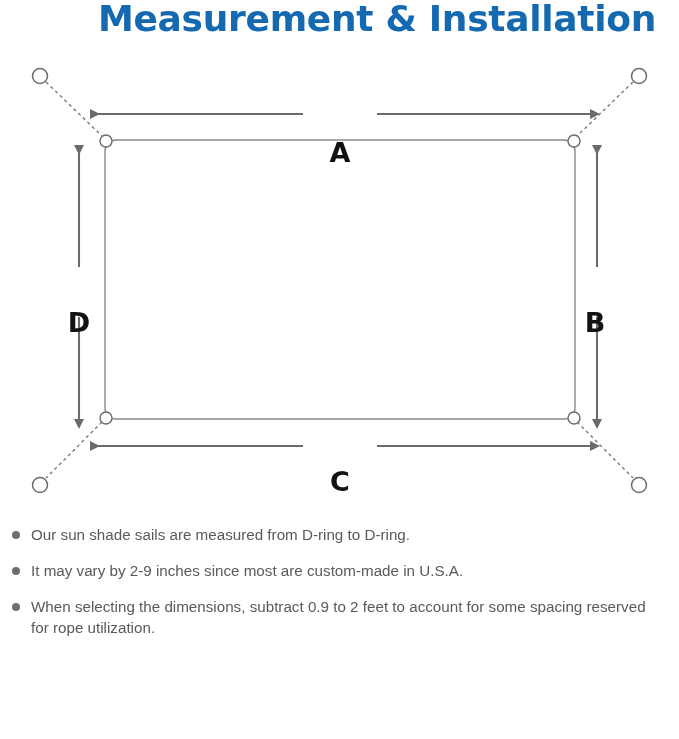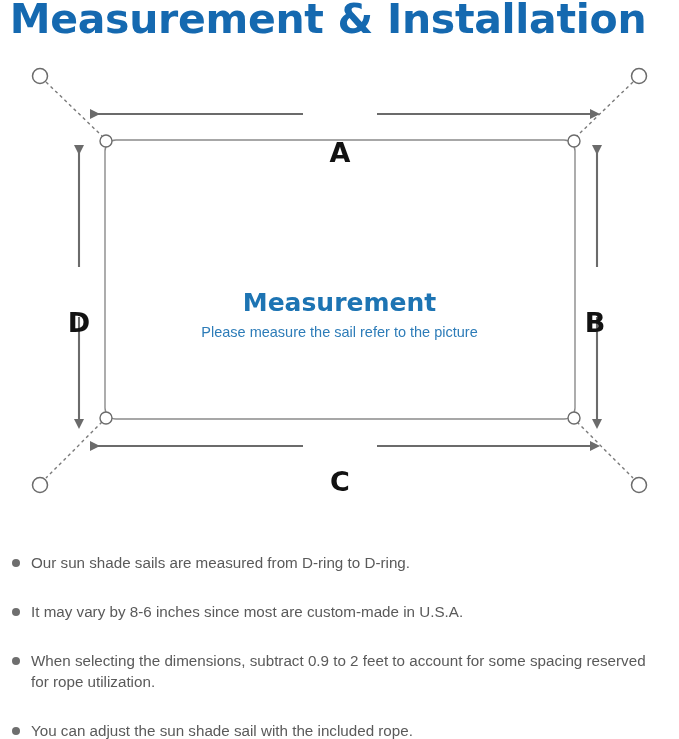--- a/index.html
+++ b/index.html
@@ -15,23 +15,23 @@
     font-family: "Liberation Sans", sans-serif;
     color: #555555;
   }
 
   
   .page-title {
     position: absolute;
     left: 0;
     top: 0px;
     width: 656px;
-    text-align: center;
+    text-align: right;
     font-family: "DejaVu Sans", sans-serif;
-    font-size: 41px;
+    font-size: 36px;
     font-weight: bold;
     letter-spacing: -0.3px;
     color: #1569b0;
     line-height: 38px;
     white-space: nowrap;
   }
 
   
   .diagram {
     position: absolute;
@@ -104,21 +104,20 @@
     left: 12px;
     top: 7px;
     width: 8px;
     height: 8px;
     border-radius: 50%;
     background: #6e6e6e;
   }
   .note-text {
     display: block;
     padding-right: 14px;
-    margin-top: 28px;
   }
 </style>
 </head>
 <body>
 
 <div class="page-title">Measurement &amp; Installation</div>
 
 <div class="diagram">
   <svg width="679" height="470" viewBox="0 0 679 470" xmlns="http://www.w3.org/2000/svg">
     <defs>
@@ -162,41 +161,33 @@
       <line x1="377" y1="400" x2="590" y2="400" marker-end="url(#arrR)"></line>
 
       <line x1="79" y1="221" x2="79" y2="99" marker-end="url(#arrL)"></line>
       <line x1="79" y1="271" x2="79" y2="373" marker-end="url(#arrR)"></line>
 
       <line x1="597" y1="221" x2="597" y2="99" marker-end="url(#arrL)"></line>
       <line x1="597" y1="271" x2="597" y2="373" marker-end="url(#arrR)"></line>
     </g>
   </svg>
 
-  <div class="center-label">
-    <div class="center-title">Measurement</div>
-    <div class="center-sub">Please measure the sail refer to the picture</div>
-  </div>
 
   <div class="dim-letter dim-a">A</div>
   <div class="dim-letter dim-b">B</div>
   <div class="dim-letter dim-c">C</div>
   <div class="dim-letter dim-d">D</div>
 </div>
 
 <div class="notes">
   <div class="note-item">
     <span class="bullet"></span>
     <span class="note-text">Our sun shade sails are measured from D-ring to D-ring.</span>
   </div>
   <div class="note-item">
     <span class="bullet"></span>
-    <span class="note-text">It may vary by 8-6 inches since most are custom-made in U.S.A.</span>
+    <span class="note-text">It may vary by 2-9 inches since most are custom-made in U.S.A.</span>
   </div>
   <div class="note-item">
     <span class="bullet"></span>
     <span class="note-text">When selecting the dimensions, subtract 0.9 to 2 feet to account for some spacing reserved for rope utilization.</span>
   </div>
-  <div class="note-item">
-    <span class="bullet"></span>
-    <span class="note-text">You can adjust the sun shade sail with the included rope.</span>
-  </div>
 </div>
 
 </body></html>

